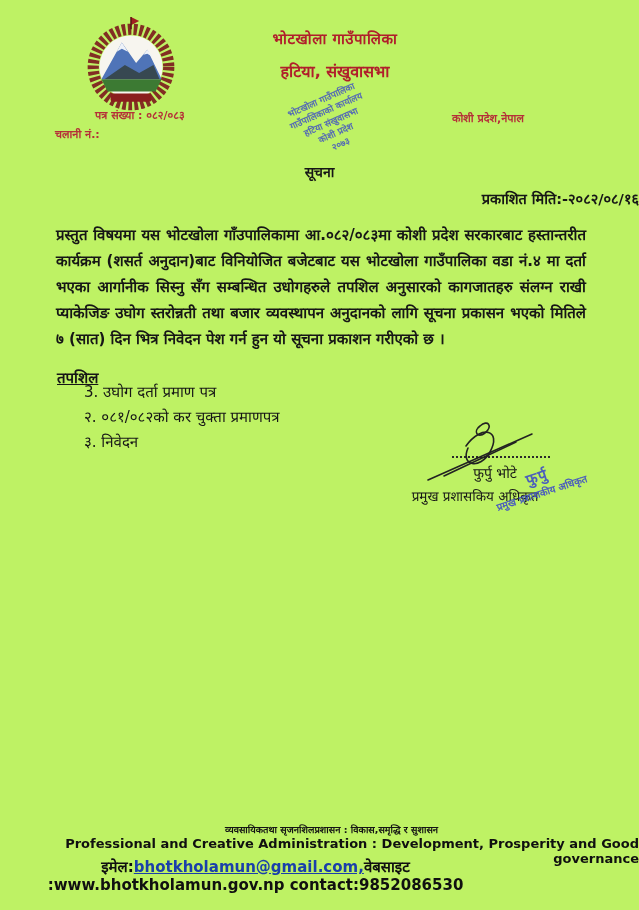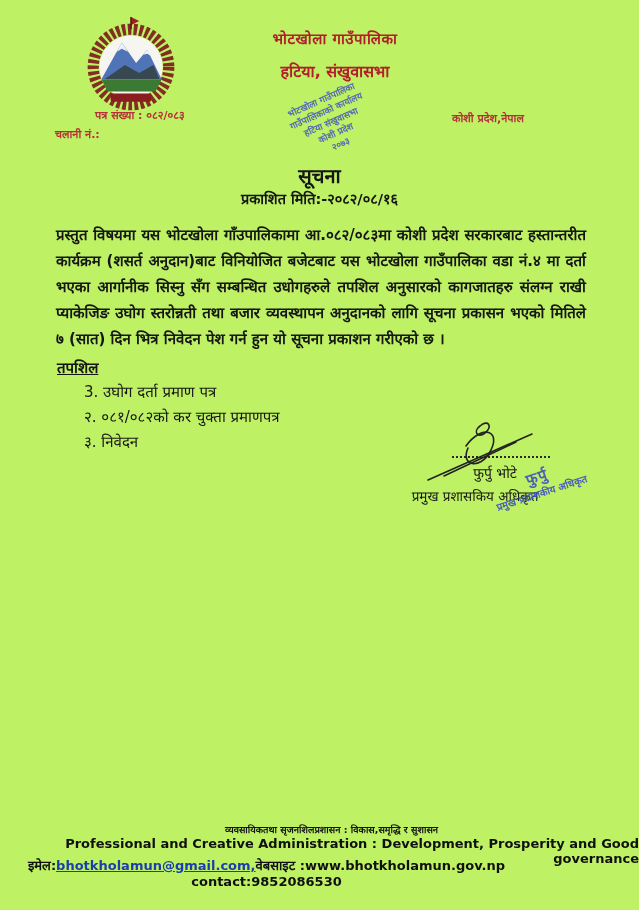--- a/index.html
+++ b/index.html
@@ -21,47 +21,47 @@
     left:266px;top:92px;width:130px;text-align:center;
     transform:rotate(-24deg);transform-origin:center;
     color:#3f4fc5;opacity:.82;line-height:12px;
   }
   .hdr-stamp div{font-size:9px;font-weight:bold;white-space:nowrap;}
   .meta-red{color:#b53038;font-size:11px;font-weight:bold;}
   .letter-no{left:55px;top:107px;margin-left:40px;}
   .chalani{left:55px;top:126px;}
   .province{left:452px;top:110px;}
   
-  .title{left:0;top:162px;width:639px;text-align:center;font-size:20px;font-weight:bold;color:#161616;}
-  .pubdate{left:0;top:188px;width:639px;text-align:center;font-size:14.5px;font-weight:bold;color:#161616;}
+  .title{left:0;top:162px;width:639px;text-align:center;font-size:14px;font-weight:bold;color:#161616;}
+  .pubdate{left:0;top:188px;width:639px;text-align:right;font-size:14.5px;font-weight:bold;color:#161616;}
   
   .body-par{
     left:56px;top:222px;width:530px;
     font-size:15px;line-height:26px;text-align:justify;
     font-weight:700;color:#161616;
   }
-  .tapashil{left:57px;top:357px;font-size:15px;font-weight:bold;text-decoration:underline;color:#161616;}
+  .tapashil{left:57px;top:367px;font-size:15px;font-weight:bold;text-decoration:underline;color:#161616;}
   .list-item{left:84px;font-size:15px;font-weight:500;color:#161616;}
   .li0{top:381px;} .li1{top:406px;} .li2{top:431px;}
   
   .sig-scribble{left:424px;top:418px;width:130px;height:70px;}
   .sig-dots{left:452px;top:446px;width:98px;height:10px;border-bottom:2px dotted #2a2a2a;}
   .sig-name{left:430px;top:463px;width:130px;text-align:center;font-size:14px;font-weight:500;color:#161616;}
   .sig-desig{left:382px;top:487px;width:186px;text-align:center;font-size:13.5px;font-weight:500;color:#161616;}
   .sig-stamp{
     left:462px;top:490px;width:150px;text-align:center;
     transform:rotate(-18deg);transform-origin:left top;
     color:#3f4fc5;opacity:.9;
   }
   .sig-stamp-name{font-size:15px;font-weight:bold;letter-spacing:1px;}
   .sig-stamp-desig{font-size:10px;font-weight:bold;white-space:nowrap;}
   
   .ft-np{left:12px;top:823px;width:639px;text-align:center;font-size:9.5px;font-weight:bold;color:#141414;}
   .ft-en{left:0;top:836px;width:639px;text-align:right;font-size:13px;font-weight:bold;color:#101010;}
-  .ft-contact{left:11px;top:856px;width:511px;text-align:center;font-size:13px;font-weight:bold;color:#101010;}
+  .ft-contact{left:0;top:856px;width:511px;text-align:center;font-size:15px;font-weight:bold;color:#101010;}
   .ft-email{color:#1a3faa;text-decoration:underline;cursor:pointer;}
 </style>
 </head>
 <body>
 
 <div class="page">
 
   <div class="abs emblem">
     <svg width="102" height="102" viewBox="0 0 100 100">
 

